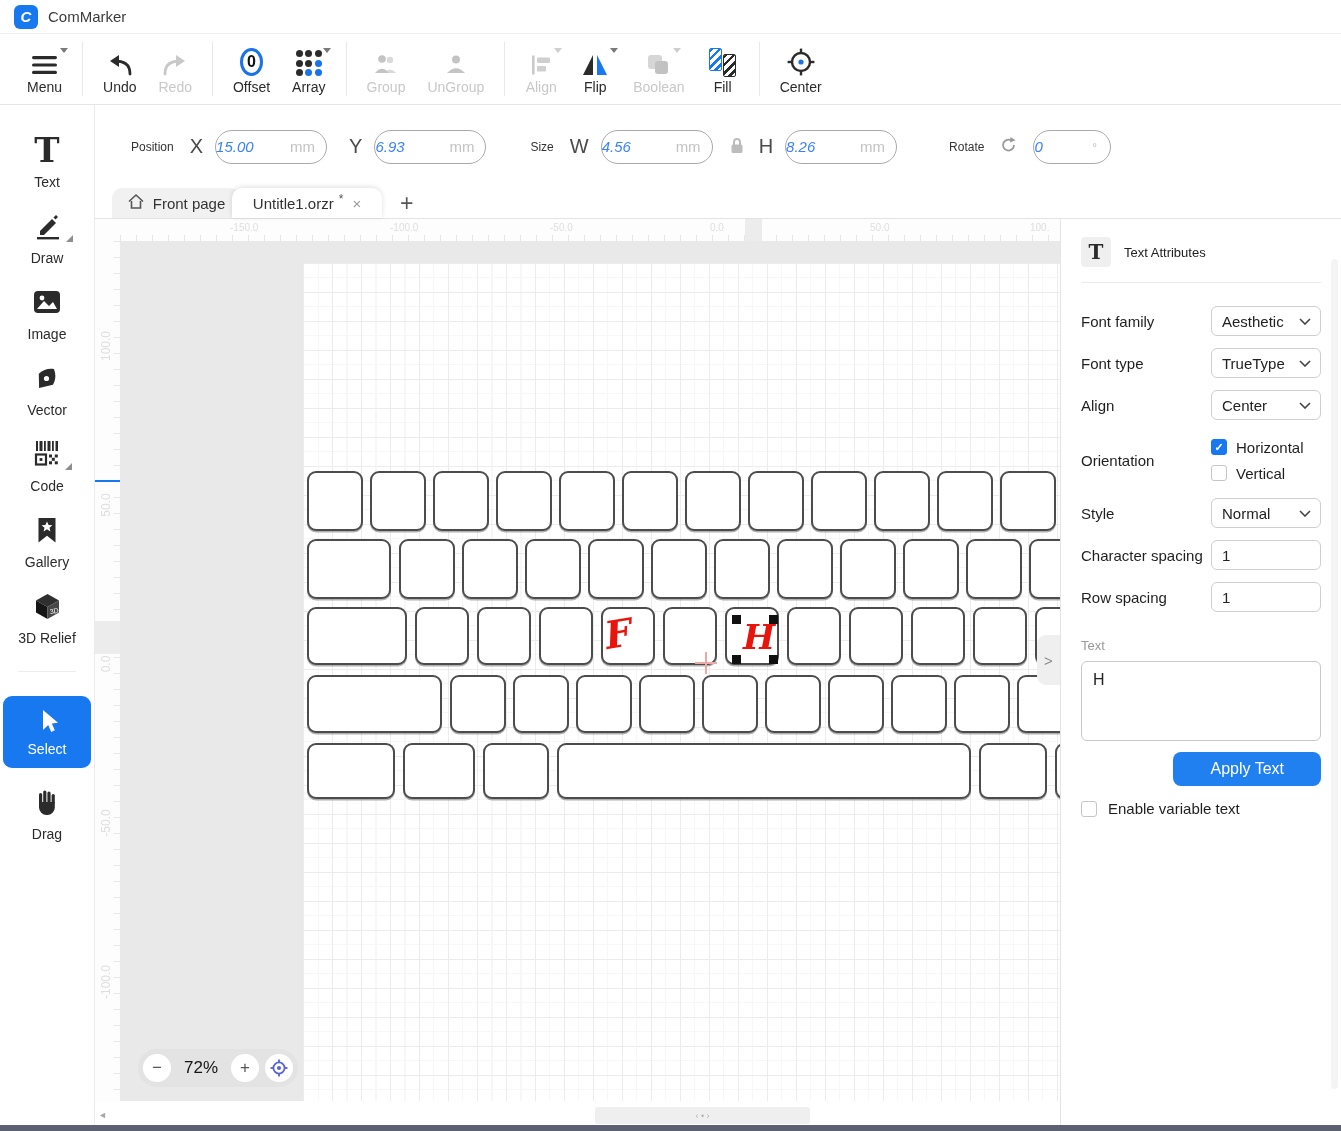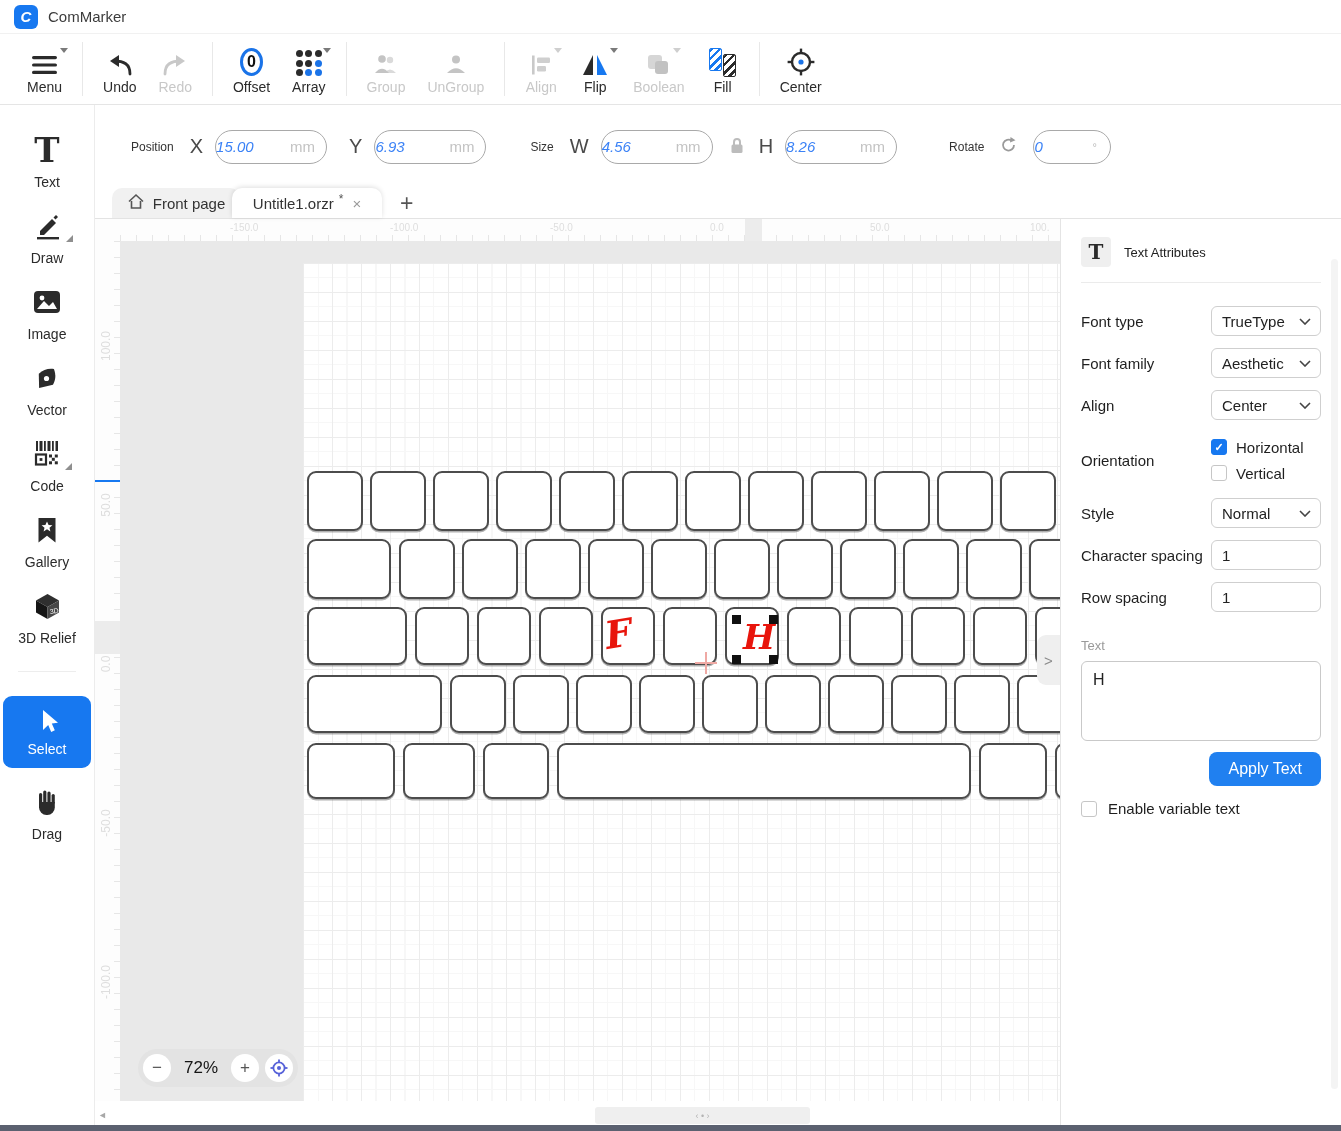--- a/index.html
+++ b/index.html
@@ -144,21 +144,21 @@
   .prow.orient{height:56px;margin-bottom:10px;}
   .chkcol{width:110px;display:flex;flex-direction:column;gap:9px;}
   .chk{display:flex;align-items:center;gap:9px;font-size:15px;color:#1f1f1f;white-space:nowrap;}
   .box{width:16px;height:16px;border-radius:3px;border:1px solid #c6c6c6;background:#fff;flex:none;
        display:flex;align-items:center;justify-content:center;}
   .box.checked{background:#1778f0;border-color:#1778f0;color:#fff;font-size:11px;font-weight:bold;}
   .text-label{font-size:13px;color:#9a9a9a;margin:26px 0 8px;}
   .textarea{height:80px;border:1px solid #c9c9c9;border-radius:6px;padding:9px 11px;font-size:16px;color:#222;
             background:#fff;}
   .apply{display:block;margin:11px 0 0 auto;background:#2080f0;color:#fff;border:none;border-radius:8px;
-         font-size:16px;padding:8px 19px;font-family:"Liberation Sans",sans-serif;}
+         font-size:16px;padding:8px 37px;font-family:"Liberation Sans",sans-serif;}
   .varrow{display:flex;align-items:center;gap:11px;margin-top:14px;font-size:15px;color:#1f1f1f;}
 
   .bottom-strip{position:absolute;left:0;top:1125px;width:1341px;height:6px;background:#5b6170;}
 </style>
 </head>
 <body>
 
 <div class="app">
 
   <div class="titlebar">
@@ -585,32 +585,32 @@
     <div class="ws-arrow">◄</div>
 
     <div class="panel">
       <div class="p-header">
         <span class="p-ticon">T</span>
         <span class="p-title">Text Attributes</span>
       </div>
       <div class="p-div"></div>
 
       <div class="prow">
+        <span class="plabel">Font family</span>
+        <span class="sel">
+          <span>Aesthetic</span>
+          <svg width="12" height="7" viewBox="0 0 12 7">
+              <path d="M1 1 L6 6 L11 1" fill="none" stroke="#444" stroke-width="1.6"></path>
+            </svg>
+        </span>
+      </div>
+      <div class="prow">
         <span class="plabel">Font type</span>
         <span class="sel">
           <span>TrueType</span>
-          <svg width="12" height="7" viewBox="0 0 12 7">
-              <path d="M1 1 L6 6 L11 1" fill="none" stroke="#444" stroke-width="1.6"></path>
-            </svg>
-        </span>
-      </div>
-      <div class="prow">
-        <span class="plabel">Font family</span>
-        <span class="sel">
-          <span>Aesthetic</span>
           <svg width="12" height="7" viewBox="0 0 12 7">
               <path d="M1 1 L6 6 L11 1" fill="none" stroke="#444" stroke-width="1.6"></path>
             </svg>
         </span>
       </div>
       <div class="prow">
         <span class="plabel">Align</span>
         <span class="sel">
           <span>Center</span>
           <svg width="12" height="7" viewBox="0 0 12 7">

